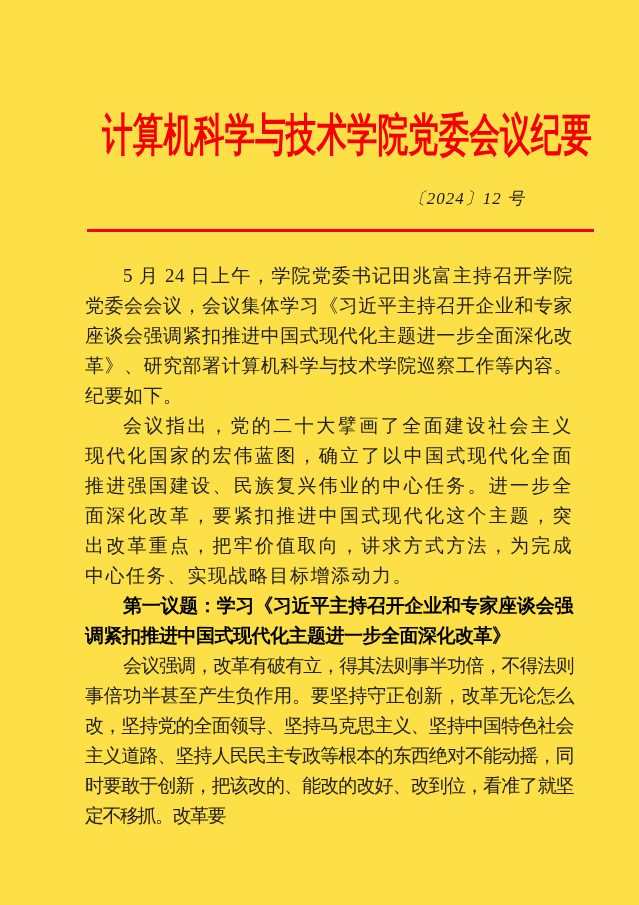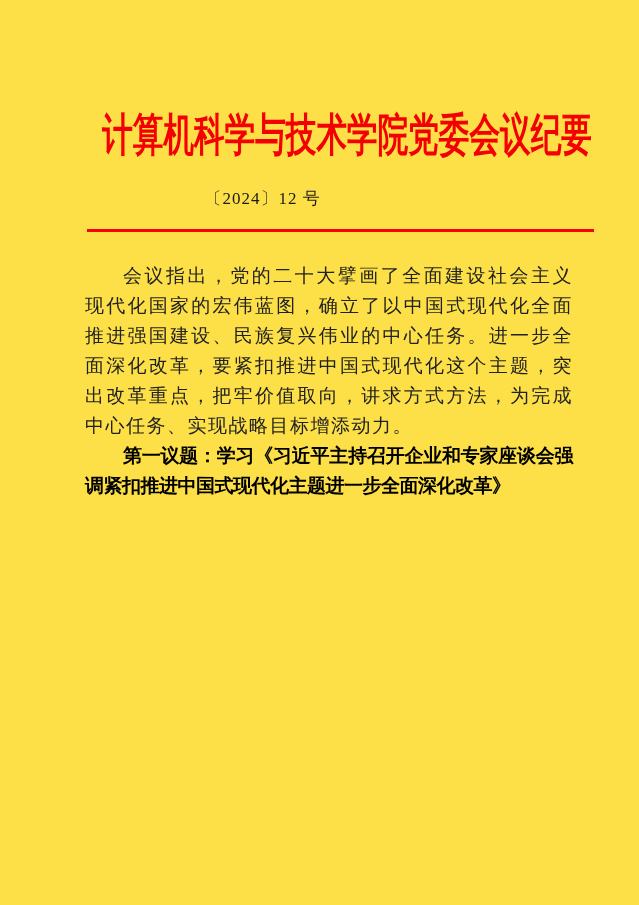--- a/index.html
+++ b/index.html
@@ -28,25 +28,26 @@
     color: #f40000;
     white-space: nowrap;
     transform: scaleX(0.68);
     transform-origin: 50% 50%;
   }
   .doc-number {
     position: absolute;
     top: 188px;
     left: 0;
     width: 525px;
-    text-align: center;
+    text-align: right;
     font-size: 17px;
     line-height: 22px;
     color: #1a1a1a;
     letter-spacing: 1px;
+    font-style: italic;
   }
   .red-rule {
     position: absolute;
     top: 229px;
     left: 87px;
     width: 507px;
     height: 3px;
     background: #fb0000;
   }
   .body-text {
@@ -79,17 +80,19 @@
 
 <div class="page">
 
   <h1 class="title">计算机科学与技术学院党委会议纪要</h1>
 
   <div class="doc-number">〔2024〕12 号</div>
 
   <div class="red-rule"></div>
 
   <div class="body-text">
+    <p class="para p1">5 月 24 日上午，学院党委书记田兆富主持召开学院党委会会议，会议集体学习《习近平主持召开企业和专家座谈会强调紧扣推进中国式现代化主题进一步全面深化改革》、研究部署计算机科学与技术学院巡察工作等内容。纪要如下。</p>
     <p class="para p3">会议指出，党的二十大擘画了全面建设社会主义现代化国家的宏伟蓝图，确立了以中国式现代化全面推进强国建设、民族复兴伟业的中心任务。进一步全面深化改革，要紧扣推进中国式现代化这个主题，突出改革重点，把牢价值取向，讲求方式方法，为完成中心任务、实现战略目标增添动力。</p>
     <p class="para p2">第一议题：学习《习近平主持召开企业和专家座谈会强调紧扣推进中国式现代化主题进一步全面深化改革》</p>
+    <p class="para p4">会议强调，改革有破有立，得其法则事半功倍，不得法则事倍功半甚至产生负作用。要坚持守正创新，改革无论怎么改，坚持党的全面领导、坚持马克思主义、坚持中国特色社会主义道路、坚持人民民主专政等根本的东西绝对不能动摇，同时要敢于创新，把该改的、能改的改好、改到位，看准了就坚定不移抓。改革要</p>
   </div>
 
 </div>
 
 </body></html>

